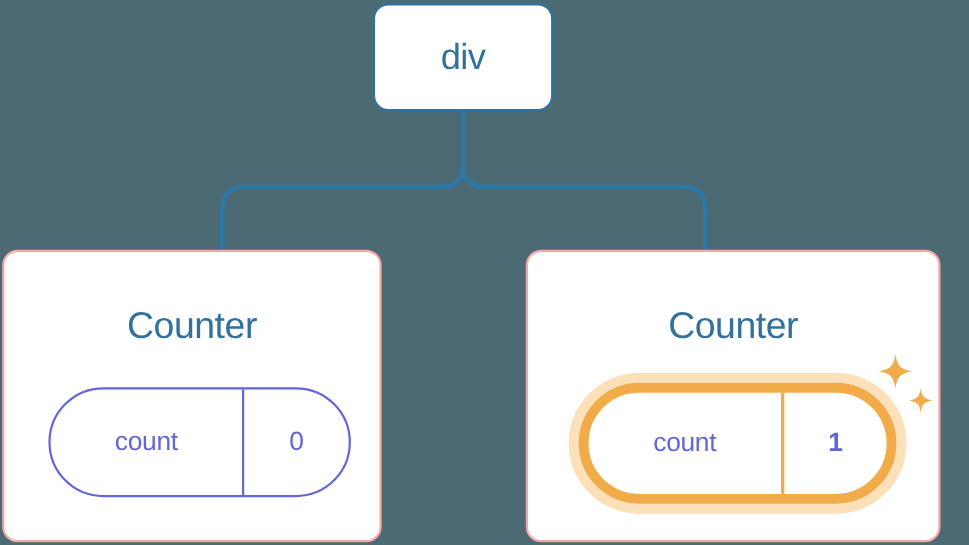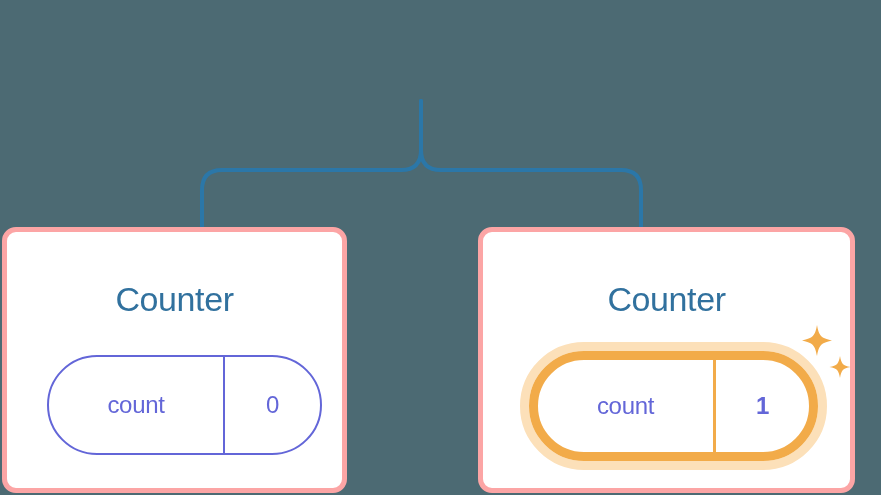--- a/index.html
+++ b/index.html
@@ -50,21 +50,21 @@
     color: #31719e;
     letter-spacing: -0.5px;
   }
 
   
   .card {
     position: absolute;
     top: 227px;
     height: 266px;
     background: #ffffff;
-    border: 5px solid #fca5a5;
+    border: 2px solid #fca5a5;
     border-radius: 14px;
     box-sizing: border-box;
     z-index: 3;
   }
   .card-left {
     left: 2px;
     width: 345px;
   }
   .card-right {
     left: 478px;
@@ -183,20 +183,23 @@
              Q 202 170 202 190
              L 202 227" fill="none" stroke="#2b77a8" stroke-width="4" stroke-linecap="round"></path>
     <path d="M 421 101
              L 421 150
              Q 421 170 441 170
              L 621 170
              Q 641 170 641 190
              L 641 227" fill="none" stroke="#2b77a8" stroke-width="4" stroke-linecap="round"></path>
   </svg>
 
+  <div class="node-root">
+    <span class="node-root-label">div</span>
+  </div>
 
   <div class="card card-left">
     <div class="card-title">Counter</div>
 
     <div class="pill pill-plain">
       <div class="pill-key">count</div>
       <div class="pill-val">0</div>
     </div>
   </div>
 

